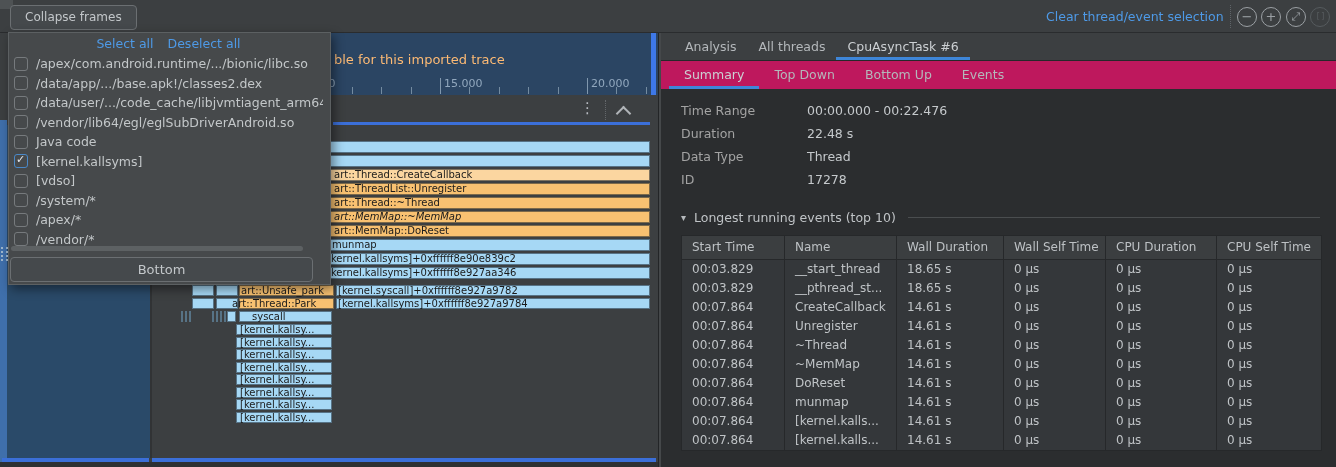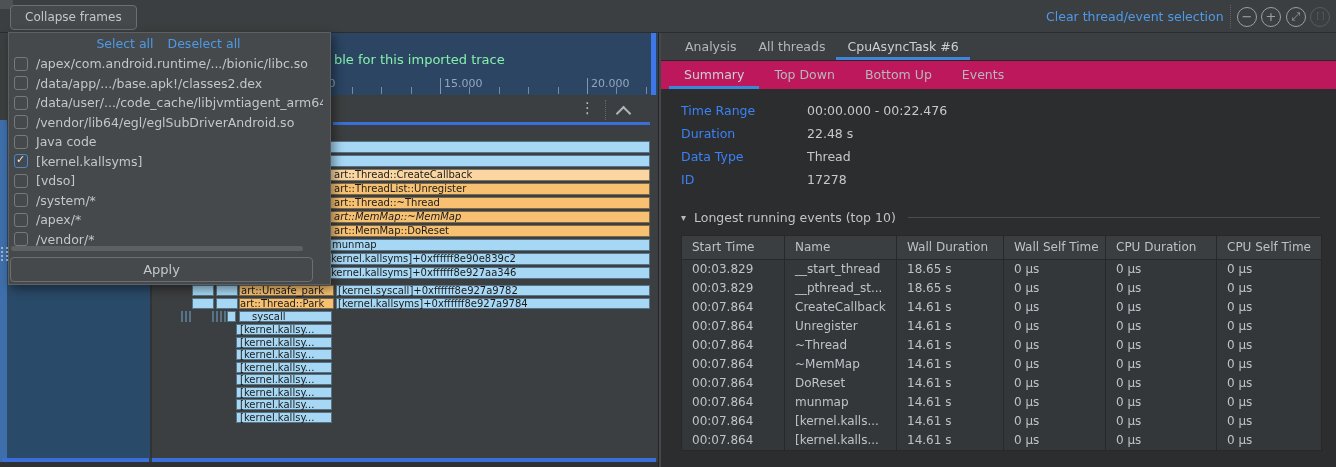--- a/index.html
+++ b/index.html
@@ -17,21 +17,21 @@
   .collapse-btn{left:10px;top:5px;height:23px;line-height:23px;padding:0 14px;box-sizing:content-box;}
   .clear-link{left:1046px;top:9px;font-size:12.5px;}
   .vdot-sep{left:1230px;top:5px;height:23px;width:0;border-left:1px dotted #5f6468;}
   .circ{top:7px;width:20px;height:20px;border:1.5px solid #9ba0a4;border-radius:50%;
         color:#9ba0a4;text-align:center;line-height:17px;font-size:13px;box-sizing:border-box;}
   .circ.small{font-size:9px;letter-spacing:-1px;}
   .circ.disabled{border-color:#565b5e;color:#565b5e;}
 
   
   .banner{left:152px;top:33px;width:506px;height:62px;background:#2b4563;}
-  .banner-msg{left:334px;top:52px;font-size:13px;color:#86efac;}
+  .banner-msg{left:334px;top:52px;font-size:13px;color:#fdba74;}
   .tick-major{top:78px;height:16px;width:0;border-left:1px solid #8097ad;}
   .tick-minor{top:87px;height:7px;width:0;border-left:1px solid #748ba0;}
   .tick-label{top:77px;font-size:11px;color:#92a8be;}
   .sel-handle{left:651px;top:33px;width:5px;height:62px;background:#3e78e8;}
 
   
   .flame-toolbar{left:152px;top:95px;width:506px;height:30px;background:#3c3f41;}
   .kebab{left:580px;top:99px;font-size:15px;color:#b6bac0;}
   .toolbar-sep{left:605px;top:100px;height:20px;width:0;border-left:1px dotted #63676a;}
   .chev{left:618px;top:108px;width:9px;height:9px;border-top:2px solid #b0b4b8;
@@ -77,21 +77,21 @@
   .tabs1{display:flex;height:27px;background:#3c3f41;border-bottom:1px solid #26282a;
          padding-left:13px;box-sizing:content-box;}
   .tabs2{display:flex;height:28px;background:#be185d;padding-left:8px;}
   .tab{padding:0 11px;line-height:27px;font-size:12.5px;color:#b4b8bb;
        box-sizing:border-box;white-space:nowrap;}
   .tabs2 .tab{padding:0 15px;line-height:28px;}
   .tab.active{color:#ccd0d3;border-bottom:3px solid #3e86d8;}
   .rp-content{position:relative;width:675px;height:379px;background:#2b2d2f;}
   .summary{padding-top:10px;}
   .srow{display:flex;height:23px;align-items:center;font-size:12.5px;}
-  .srow .slabel{width:146px;padding-left:20px;color:#3b82f6;box-sizing:border-box;}
+  .srow .slabel{width:146px;padding-left:20px;color:#a3a3a3;box-sizing:border-box;}
   .srow .svalue{color:#c5c9cc;}
   .section-head{display:flex;align-items:center;margin:18px 16px 0 20px;height:16px;}
   .tri{font-size:10px;color:#b5b9bc;margin-right:8px;}
   .section-title{font-size:12.5px;color:#c0c4c7;white-space:nowrap;}
   .rule{flex:1;height:1px;background:#4a4d4f;margin-left:12px;}
   .etable{margin:10px 0 0 20px;width:639px;border:1px solid #26282a;box-sizing:content-box;}
   .thead{display:grid;background:#3b3e40;border-bottom:1px solid #26282a;}
   .tbody-row{display:grid;background:#34373a;}
   .tcell{height:19px;line-height:19px;padding-left:10px;font-size:12px;color:#bfc3c6;
          border-left:1px solid #26282a;overflow:hidden;white-space:nowrap;box-sizing:border-box;}
@@ -161,21 +161,21 @@
       <div class="cell-label" style="left: 327px; top: 268px;">[kernel.kallsyms]+0xffffff8e927aa346</div>
       <div class="cell" style="left: 192px; top: 285px; width: 22px; height: 11px; background: rgb(166, 216, 245);"></div>
       <div class="cell" style="left: 216px; top: 285px; width: 22px; height: 11px; background: rgb(166, 216, 245);"></div>
       <div class="cell" style="left: 239px; top: 285px; width: 95px; height: 11px; background: rgb(248, 193, 113);"></div>
       <div class="cell-label" style="left: 241px; top: 286px;">art::Unsafe_park</div>
       <div class="cell" style="left: 336px; top: 285px; width: 314px; height: 11px; background: rgb(166, 216, 245);"></div>
       <div class="cell-label" style="left: 338px; top: 286px;">[kernel.syscall]+0xffffff8e927a9782</div>
       <div class="cell" style="left: 192px; top: 298px; width: 22px; height: 11px; background: rgb(166, 216, 245);"></div>
       <div class="cell" style="left: 216px; top: 298px; width: 22px; height: 11px; background: rgb(166, 216, 245);"></div>
       <div class="cell" style="left: 239px; top: 298px; width: 95px; height: 11px; background: rgb(248, 193, 113);"></div>
-      <div class="cell-label" style="left: 240px; top: 299px;">art::Thread::Park</div>
+      <div class="cell-label" style="left: 232px; top: 299px;">art::Thread::Park</div>
       <div class="cell" style="left: 336px; top: 298px; width: 314px; height: 11px; background: rgb(166, 216, 245);"></div>
       <div class="cell-label" style="left: 338px; top: 299px;">[kernel.kallsyms]+0xffffff8e927a9784</div>
       <div class="cell" style="left: 181px; top: 311px; width: 2px; height: 11px; background: rgb(166, 216, 245);"></div>
       <div class="cell" style="left: 185px; top: 311px; width: 2px; height: 11px; background: rgb(166, 216, 245);"></div>
       <div class="cell" style="left: 189px; top: 311px; width: 2px; height: 11px; background: rgb(166, 216, 245);"></div>
       <div class="cell" style="left: 212px; top: 311px; width: 2px; height: 11px; background: rgb(166, 216, 245);"></div>
       <div class="cell" style="left: 216px; top: 311px; width: 2px; height: 11px; background: rgb(166, 216, 245);"></div>
       <div class="cell" style="left: 220px; top: 311px; width: 2px; height: 11px; background: rgb(166, 216, 245);"></div>
       <div class="cell" style="left: 224px; top: 311px; width: 2px; height: 11px; background: rgb(166, 216, 245);"></div>
       <div class="cell" style="left: 227px; top: 311px; width: 9px; height: 11px; background: rgb(166, 216, 245);"></div>
@@ -256,21 +256,21 @@
       <div class="pitem">
         <div class="cb"></div>
         <div style="white-space: nowrap;">/apex/*</div>
       </div>
       <div class="pitem">
         <div class="cb"></div>
         <div style="white-space: nowrap;">/vendor/*</div>
       </div>
     </div>
   <div class="abs popup-scrollbar"></div>
-  <div class="abs btn apply-btn">Apply</div>
+  <div class="abs btn apply-btn">Bottom</div>
 
   <div class="abs panel-ridge"></div>
   <div class="abs right-panel">
     <div class="tabs1" id="tabs1">
         <div class="tab">Analysis</div>
         <div class="tab">All threads</div>
         <div class="tab active">CpuAsyncTask #6</div>
       </div>
     <div class="tabs2" id="tabs2">
         <div class="tab active">Summary</div>

